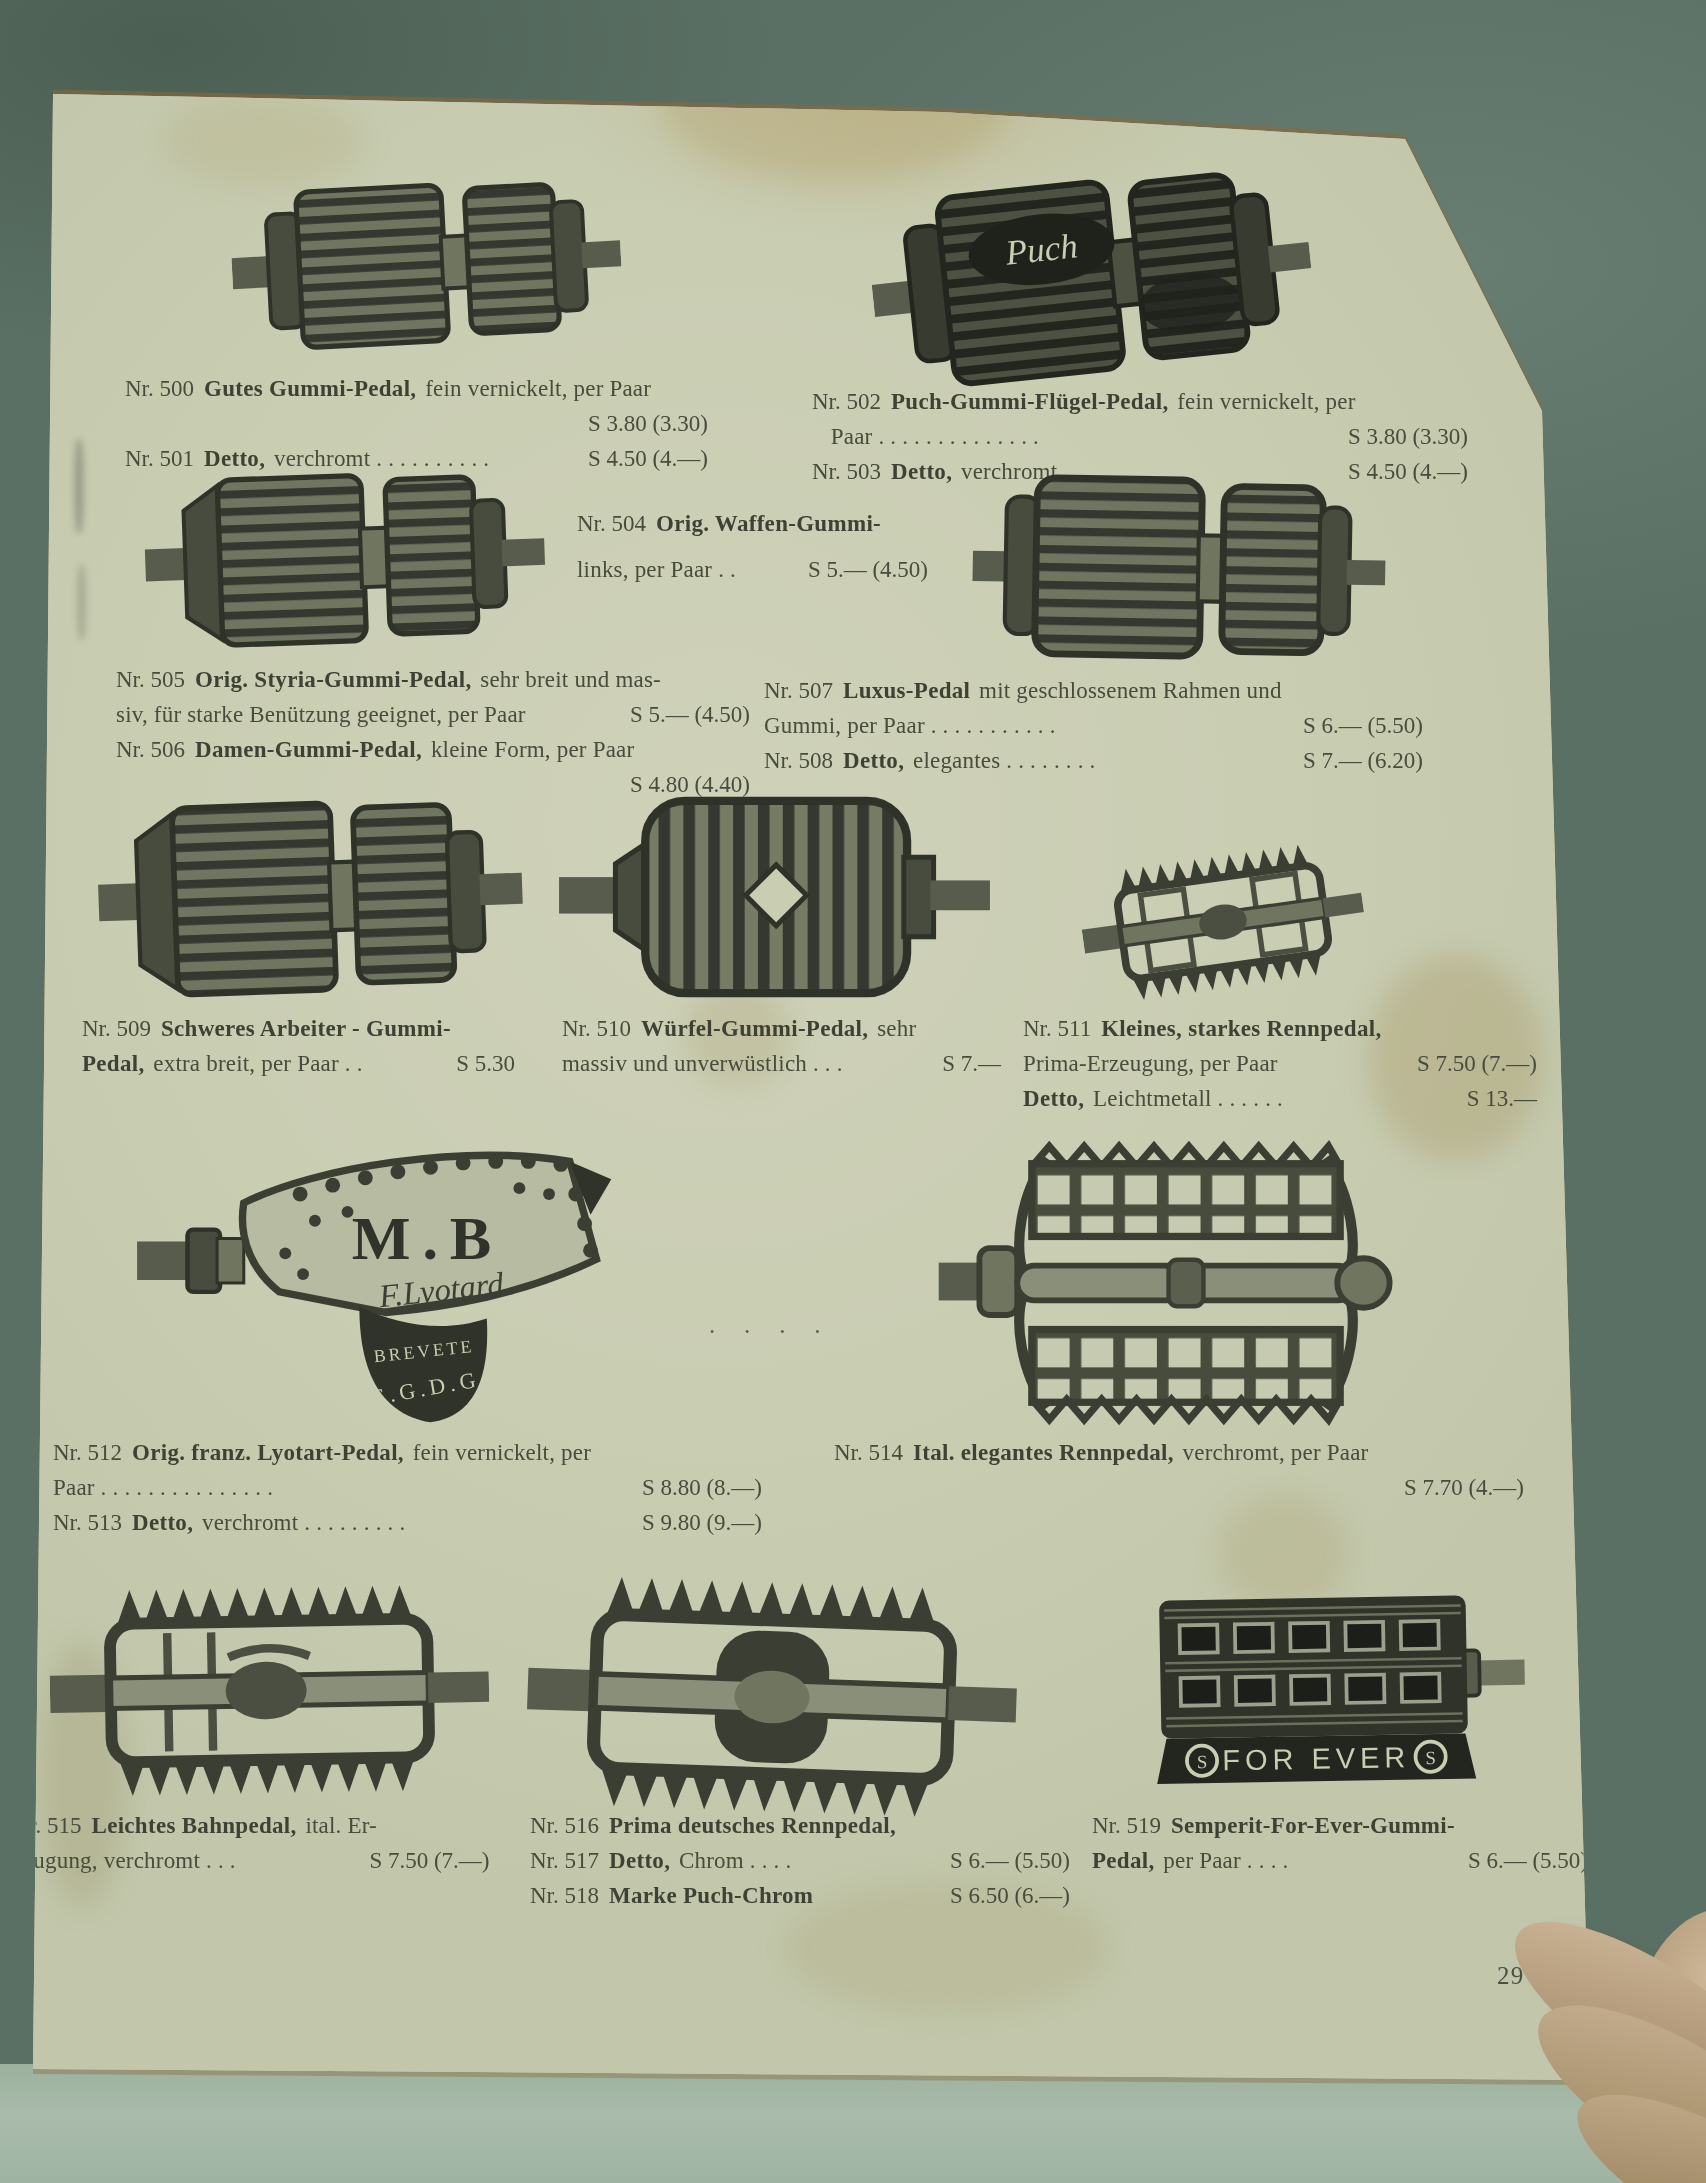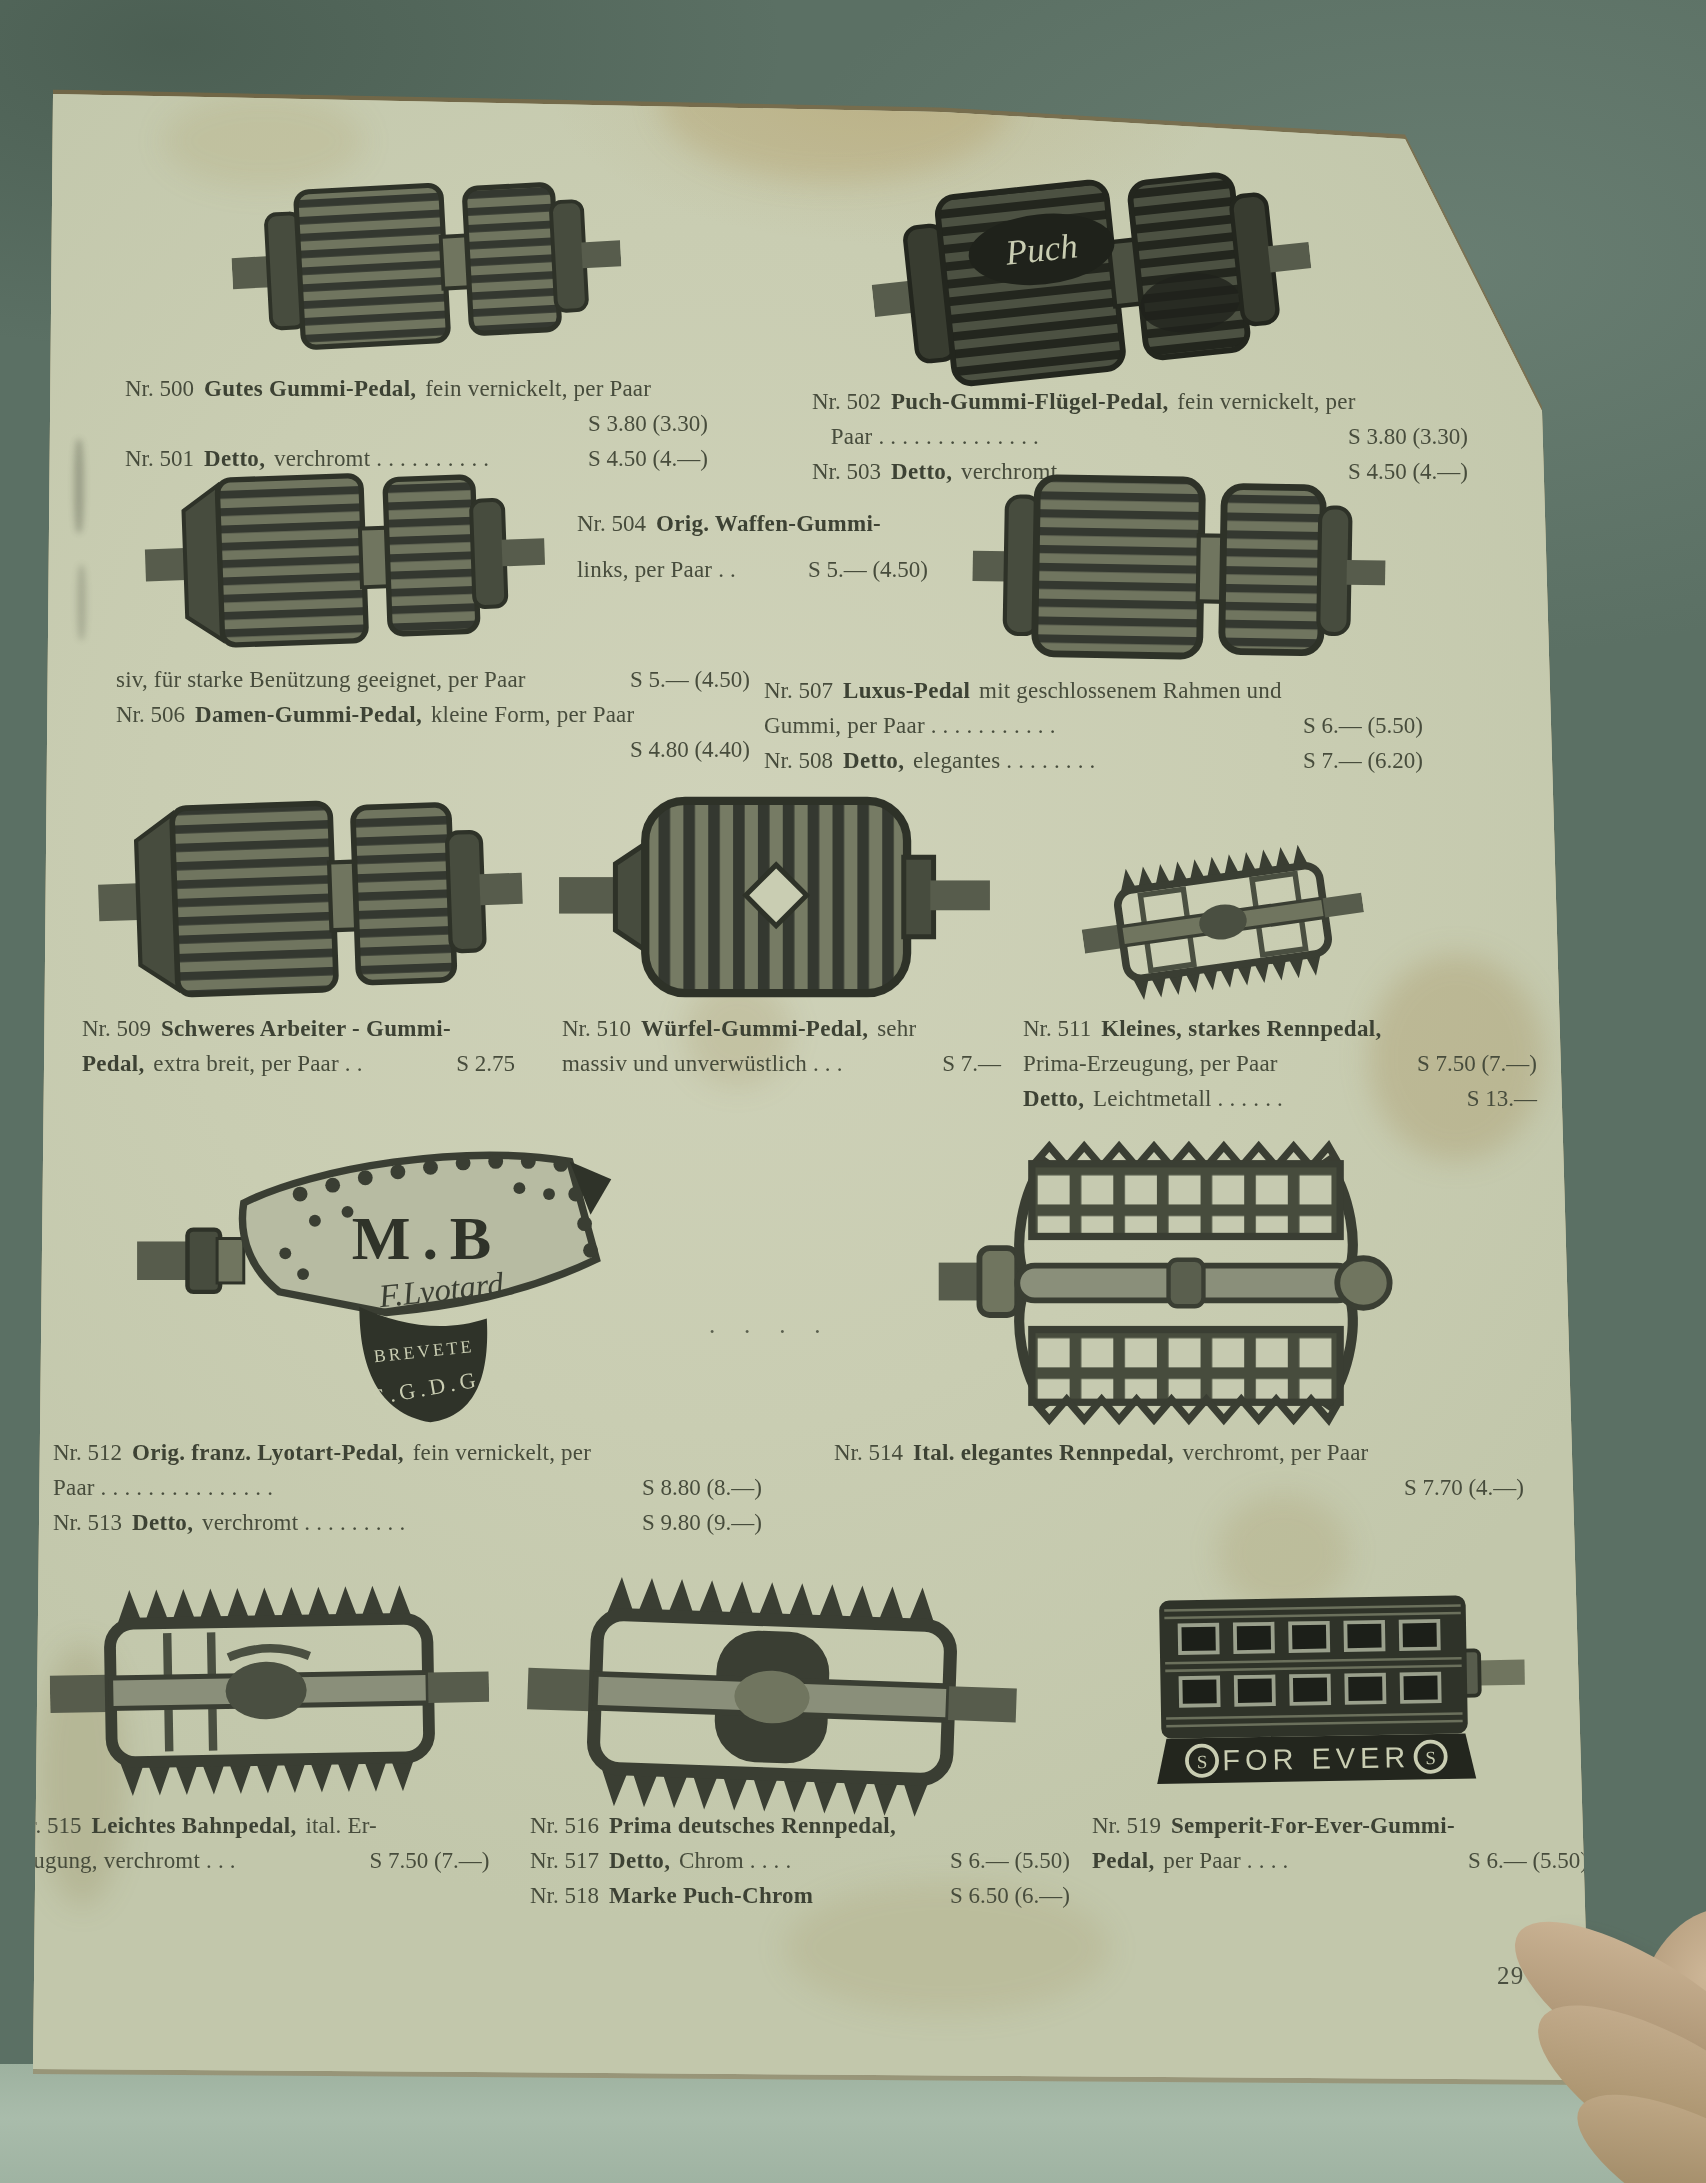--- a/index.html
+++ b/index.html
@@ -196,20 +196,26 @@
           <span class="pr"></span>
         </div>
       <div class="line">
           <span class="rs">links, per Paar .  .</span>
           <span class="pr">S 5.— (4.50)</span>
         </div>
     </div>
 
     <div class="cap" style="left:116px;top:662px;width:634px">
       <div class="line">
+          <span class="nr">Nr. 505</span>
+          <span class="nm">Orig. Styria-Gummi-Pedal,</span>
+          <span class="rs">sehr breit und mas-</span>
+          <span class="pr"></span>
+        </div>
+      <div class="line">
           <span class="rs">siv, für starke Benützung geeignet, per Paar</span>
           <span class="pr">S 5.— (4.50)</span>
         </div>
       <div class="line">
           <span class="nr">Nr. 506</span>
           <span class="nm">Damen-Gummi-Pedal,</span>
           <span class="rs">kleine Form, per Paar</span>
           <span class="pr"></span>
         </div>
       <div class="line">
@@ -276,21 +282,21 @@
 
     <div class="cap" style="left:82px;top:1011px;width:433px">
       <div class="line">
           <span class="nr">Nr. 509</span>
           <span class="nm">Schweres Arbeiter - Gummi-</span>
           <span class="pr"></span>
         </div>
       <div class="line">
           <span class="nm">Pedal,</span>
           <span class="rs">extra breit, per Paar .  .</span>
-          <span class="pr">S 2.75</span>
+          <span class="pr">S 5.30</span>
         </div>
     </div>
 
     <div class="cap" style="left:562px;top:1011px;width:439px">
       <div class="line">
           <span class="nr">Nr. 510</span>
           <span class="nm">Würfel-Gummi-Pedal,</span>
           <span class="rs">sehr</span>
         </div>
       <div class="line">

